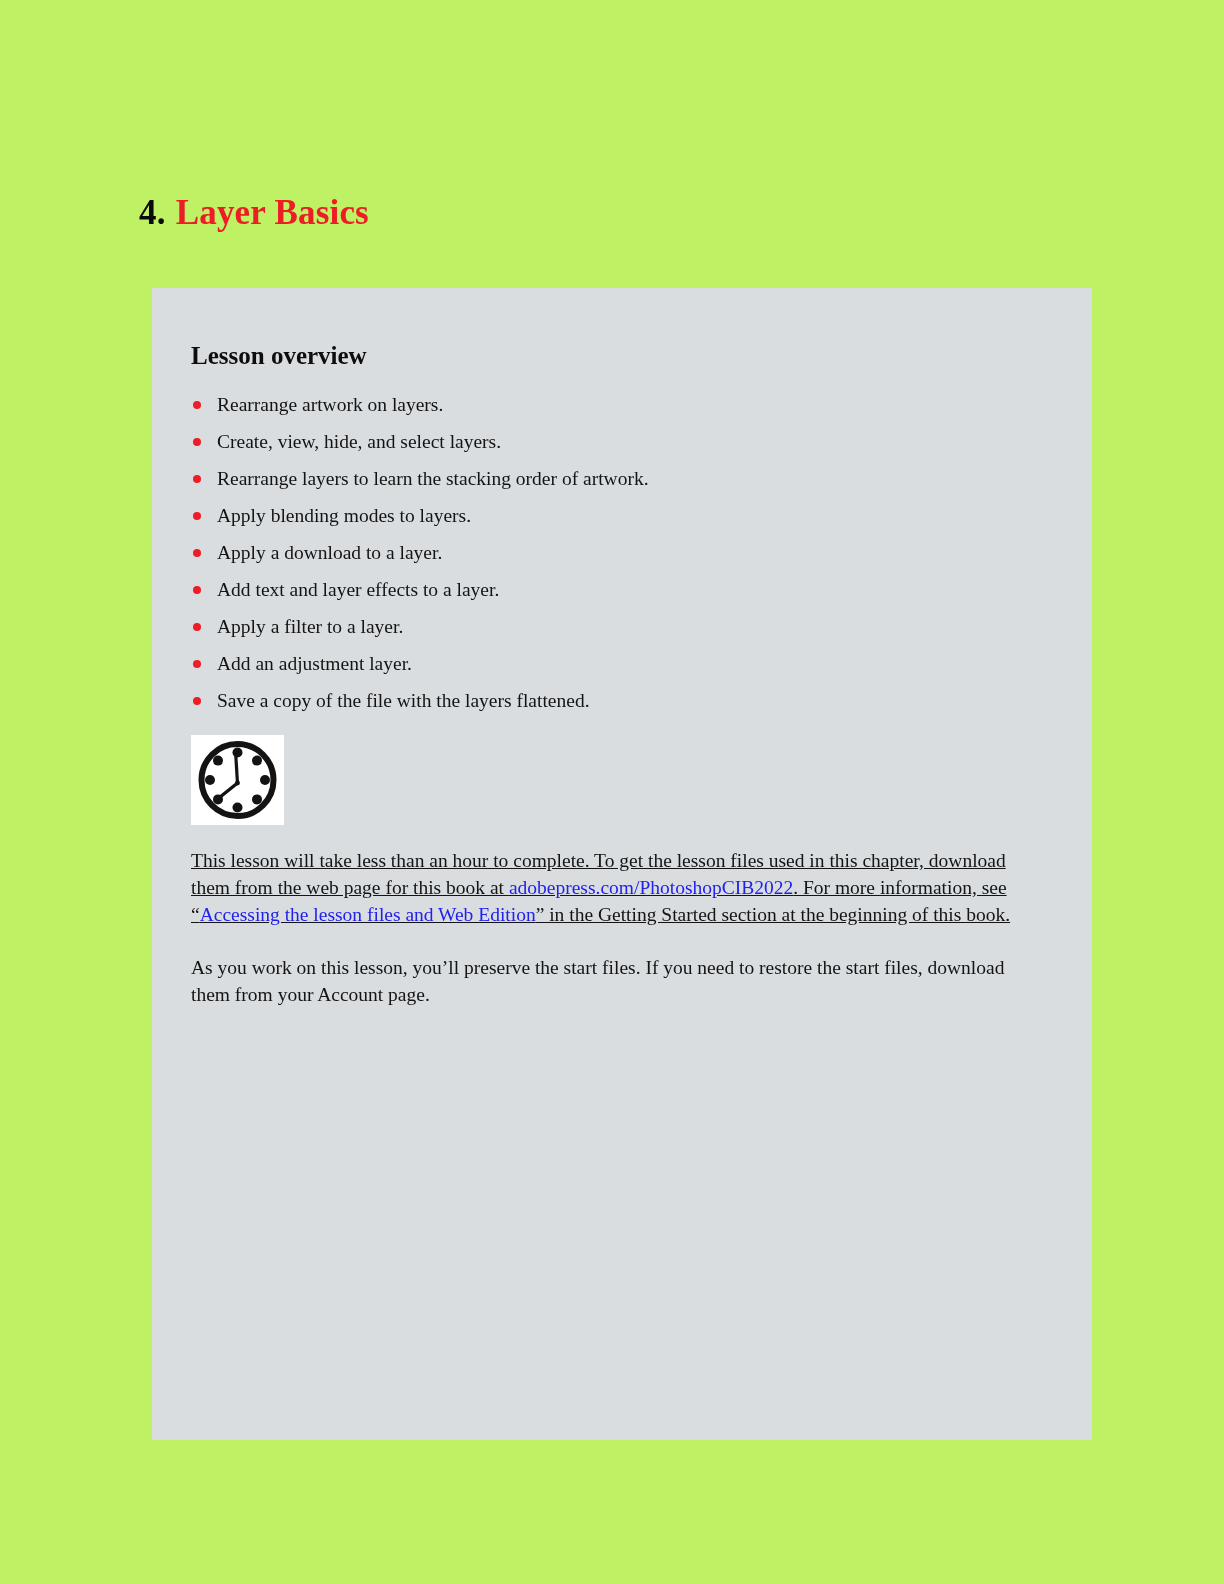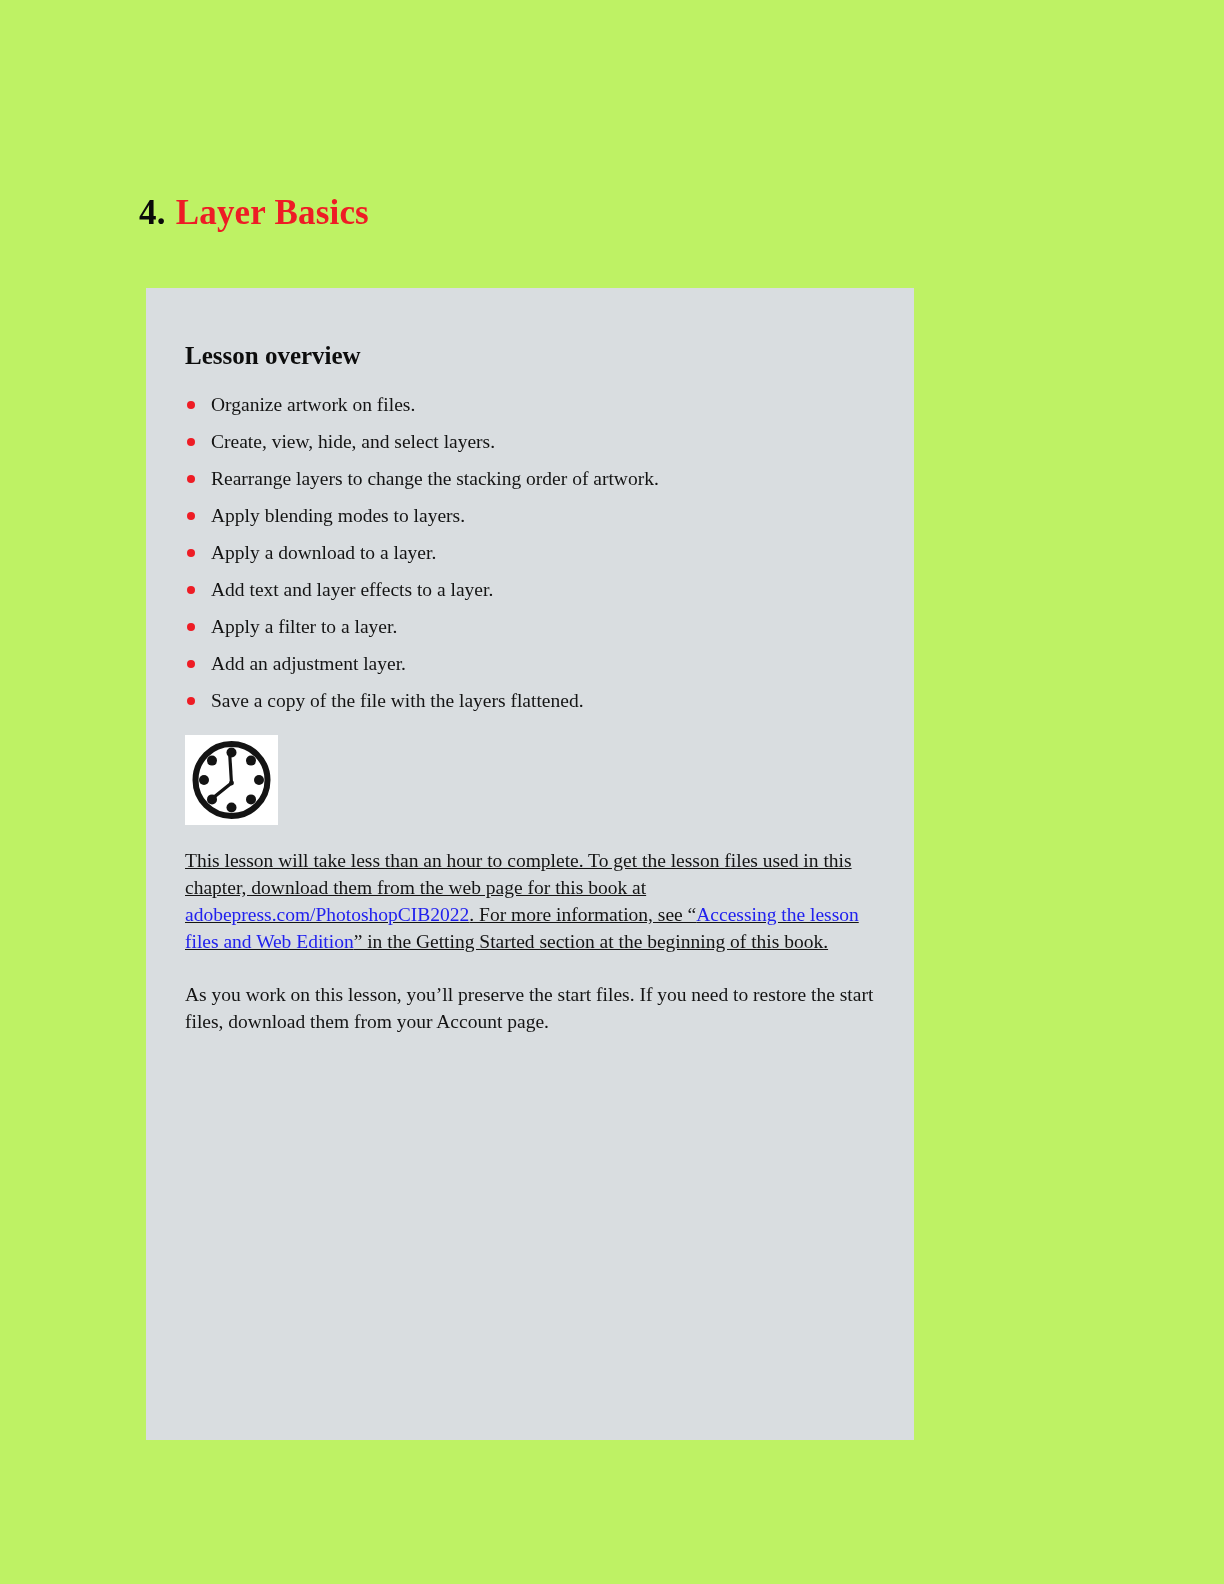--- a/index.html
+++ b/index.html
@@ -27,23 +27,23 @@
     font-size: 35px;
     font-weight: bold;
     line-height: 1.2;
     letter-spacing: 0.2px;
     white-space: nowrap;
   }
   .chapter-number { color: #0a0a0a; }
   .chapter-name { color: var(--accent_red); margin-left: 10px; }
   .overview-box {
     position: absolute;
-    left: 146px;
+    left: 152px;
     top: 288px;
-    width: 768px;
+    width: 940px;
     height: 1152px;
     background: var(--box_bg);
     padding: 53px 39px 0 39px;
   }
   .overview-heading {
     margin: 0;
     font-size: 25px;
     font-weight: bold;
     line-height: 30px;
     color: #0d0d0d;
@@ -109,23 +109,23 @@
   <h1 class="chapter-title">
     <span class="chapter-number">4.</span><span class="chapter-name">Layer Basics</span>
   </h1>
 
   <div class="overview-box">
 
     <h2 class="overview-heading">Lesson overview</h2>
 
 
     <ul class="objectives body-text">
-      <li><span class="bullet-dot"></span><span>Organize artwork on files.</span></li>
+      <li><span class="bullet-dot"></span><span>Rearrange artwork on layers.</span></li>
       <li><span class="bullet-dot"></span><span>Create, view, hide, and select layers.</span></li>
-      <li><span class="bullet-dot"></span><span>Rearrange layers to change the stacking order of artwork.</span></li>
+      <li><span class="bullet-dot"></span><span>Rearrange layers to learn the stacking order of artwork.</span></li>
       <li><span class="bullet-dot"></span><span>Apply blending modes to layers.</span></li>
       <li><span class="bullet-dot"></span><span>Apply a download to a layer.</span></li>
       <li><span class="bullet-dot"></span><span>Add text and layer effects to a layer.</span></li>
       <li><span class="bullet-dot"></span><span>Apply a filter to a layer.</span></li>
       <li><span class="bullet-dot"></span><span>Add an adjustment layer.</span></li>
       <li><span class="bullet-dot"></span><span>Save a copy of the file with the layers flattened.</span></li>
     </ul>
 
     <div class="clock-wrap">
       <svg width="93" height="90" viewBox="0 0 93 90" xmlns="http://www.w3.org/2000/svg">

